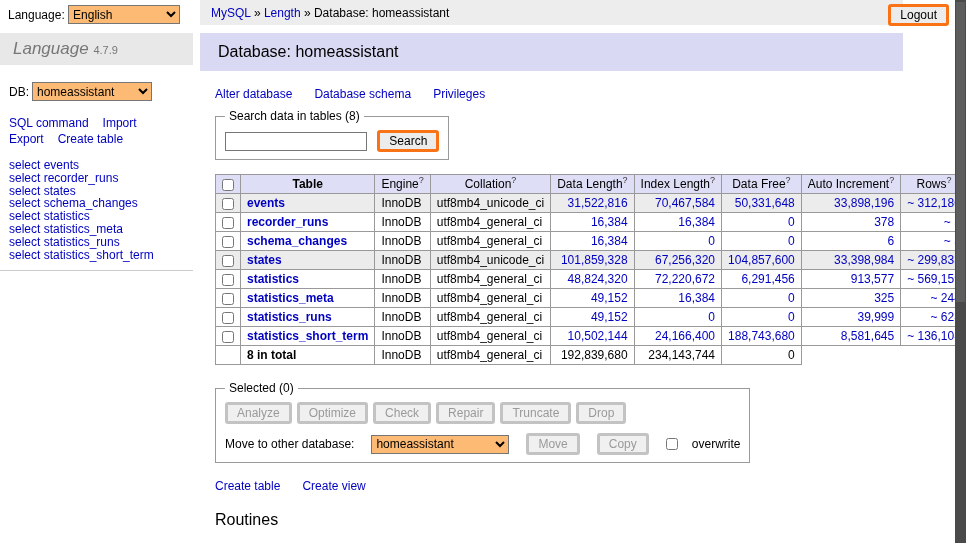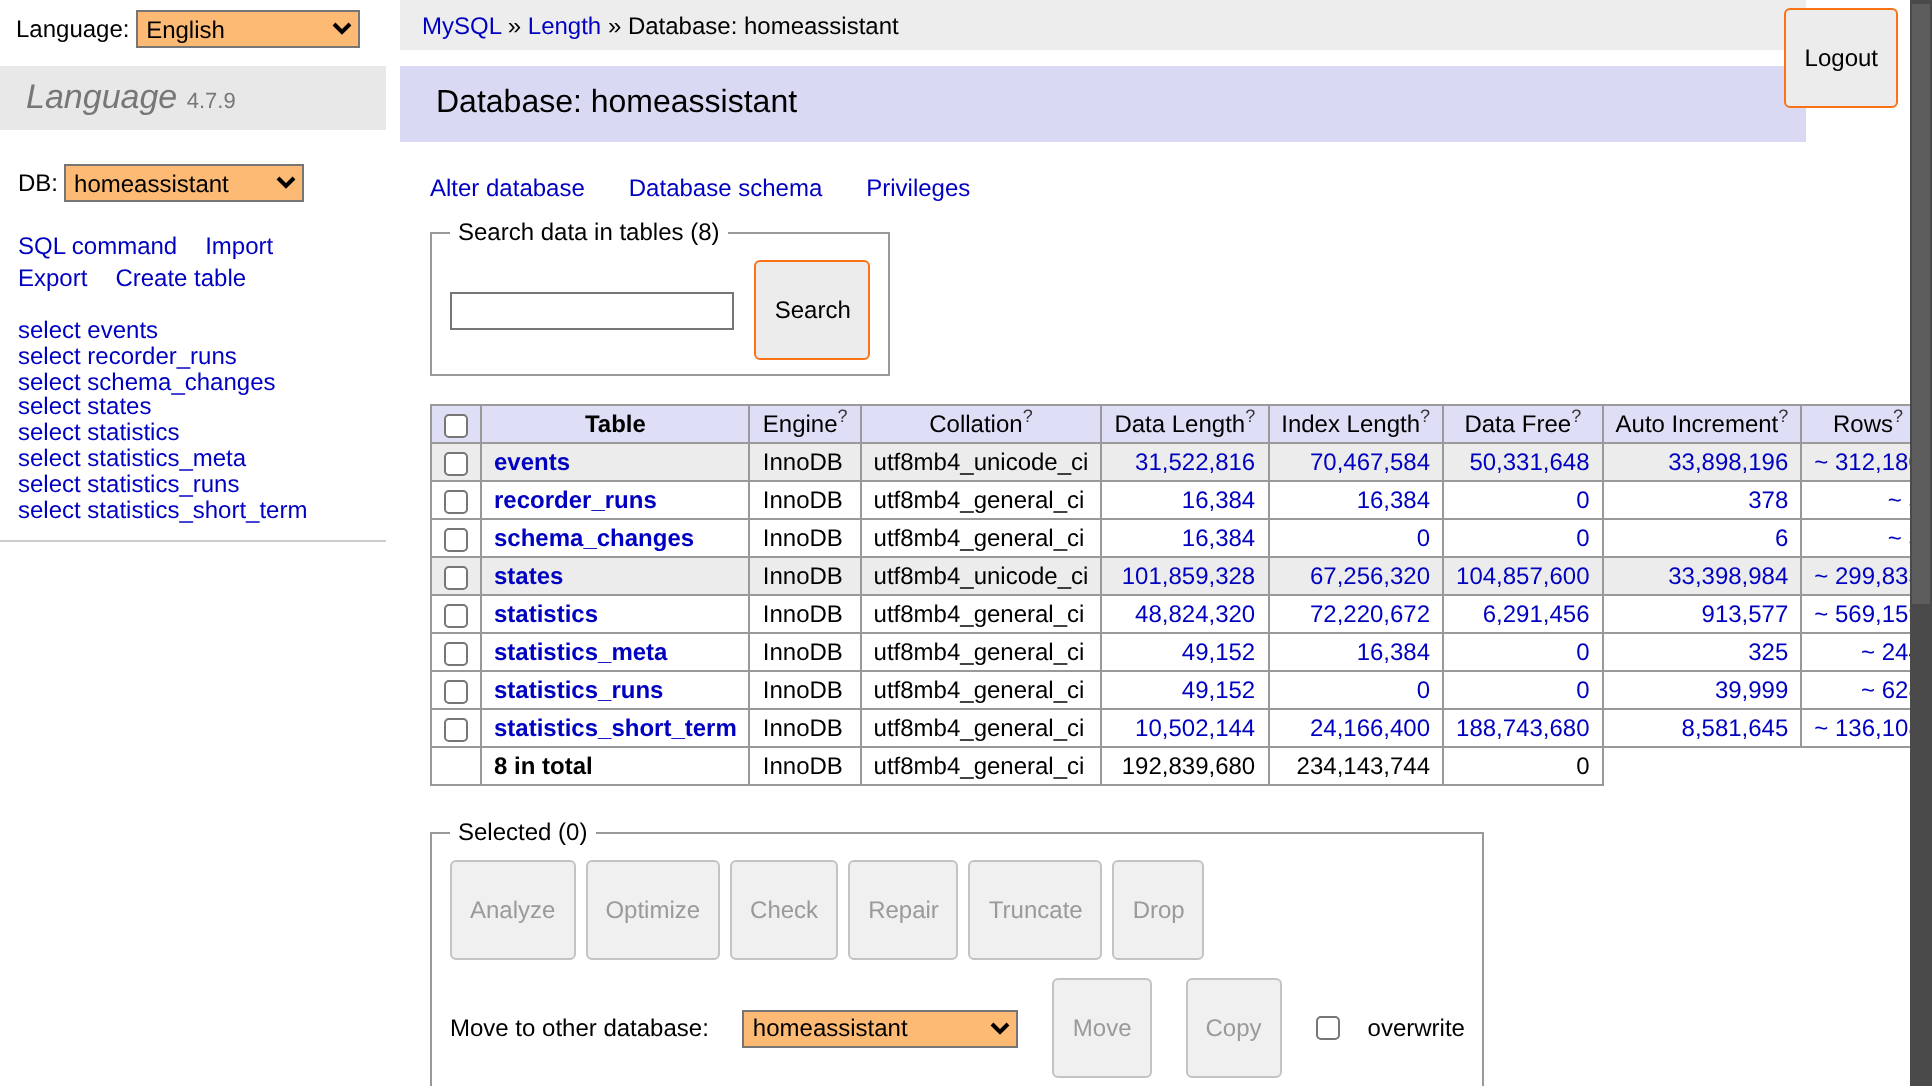--- a/index.html
+++ b/index.html
@@ -1,20 +1,20 @@
 <!DOCTYPE html>
 <html style="--link: #0000c0; --title-bar-bg: #d9d9f4; --table-head-bg: #dedef6; --breadcrumb-bg: #ededed; --shaded-row-bg: #ececec;"><head>
 <meta charset="utf-8">
 <style>
 *{box-sizing:border-box;margin:0;padding:0}
 html,body{width:966px;height:543px}
 body{font-family:"Liberation Sans","DejaVu Sans",sans-serif;font-size:12px;color:#000;background:#fff;overflow:hidden;position:relative}
 a{color:var(--link,#0000c0);text-decoration:none;cursor:pointer}
 select{font-family:inherit;font-size:12px;background:#fdba74;border:1px solid #767676;height:19px}
-button{font-family:inherit;font-size:12px;background:#ececec;border:1px solid #f97316;border-radius:3px;padding:17px 9px;color:#000;cursor:pointer}
+button{font-family:inherit;font-size:12px;background:#ececec;border:3px solid #f97316;border-radius:3px;padding:1px 9px;color:#000;cursor:pointer}
 button:disabled{color:#9a9a9a;border-color:#c3c3c3;background:#f0f0f0}
 input[type=text]{font-size:12px;border:1px solid #767676;padding:1px 3px;height:19px}
 input[type=checkbox]{width:12px;height:12px;vertical-align:middle}
 sup{font-size:9px;color:#333;vertical-align:super;line-height:0}
 
 #lang{position:absolute;left:8px;top:5px;z-index:2}
 #lang select{width:112px}
 
 #menu{position:absolute;left:0;top:0;width:200px;height:543px;background:#fff}
 #menu h1{margin-top:33px;width:193px;background:#e8e8e8;padding:6px 13px;font-size:17px;font-weight:normal;white-space:nowrap}
@@ -76,22 +76,22 @@
   <div id="menu-links" data-name="sidebar-action-links">
       <a href="#" data-name="sidebar-action-link">SQL command</a>
       <a href="#" data-name="sidebar-action-link">Import</a>
       <a href="#" data-name="sidebar-action-link">Export</a>
       <a href="#" data-name="sidebar-action-link">Create table</a>
     </div>
   <div id="menu-tables" data-name="sidebar-tables">
     <ul id="table-list" data-name="sidebar-table-list">
         <li data-name="sidebar-table-item"><a href="#" data-name="sidebar-table-link">select events</a></li>
         <li data-name="sidebar-table-item"><a href="#" data-name="sidebar-table-link">select recorder_runs</a></li>
+        <li data-name="sidebar-table-item"><a href="#" data-name="sidebar-table-link">select states</a></li>
         <li data-name="sidebar-table-item"><a href="#" data-name="sidebar-table-link">select schema_changes</a></li>
-        <li data-name="sidebar-table-item"><a href="#" data-name="sidebar-table-link">select states</a></li>
         <li data-name="sidebar-table-item"><a href="#" data-name="sidebar-table-link">select statistics</a></li>
         <li data-name="sidebar-table-item"><a href="#" data-name="sidebar-table-link">select statistics_meta</a></li>
         <li data-name="sidebar-table-item"><a href="#" data-name="sidebar-table-link">select statistics_runs</a></li>
         <li data-name="sidebar-table-item"><a href="#" data-name="sidebar-table-link">select statistics_short_term</a></li>
       </ul>
   </div>
 </div>
 
 <div id="content" data-name="main-content">
   <div id="breadcrumb" data-name="breadcrumb"><a href="#" data-name="breadcrumb-link">MySQL</a><span data-name="breadcrumb-separator"> » </span><a href="#" data-name="breadcrumb-link">Length</a><span data-name="breadcrumb-separator"> » </span><span data-name="breadcrumb-current">Database: homeassistant</span></div>

